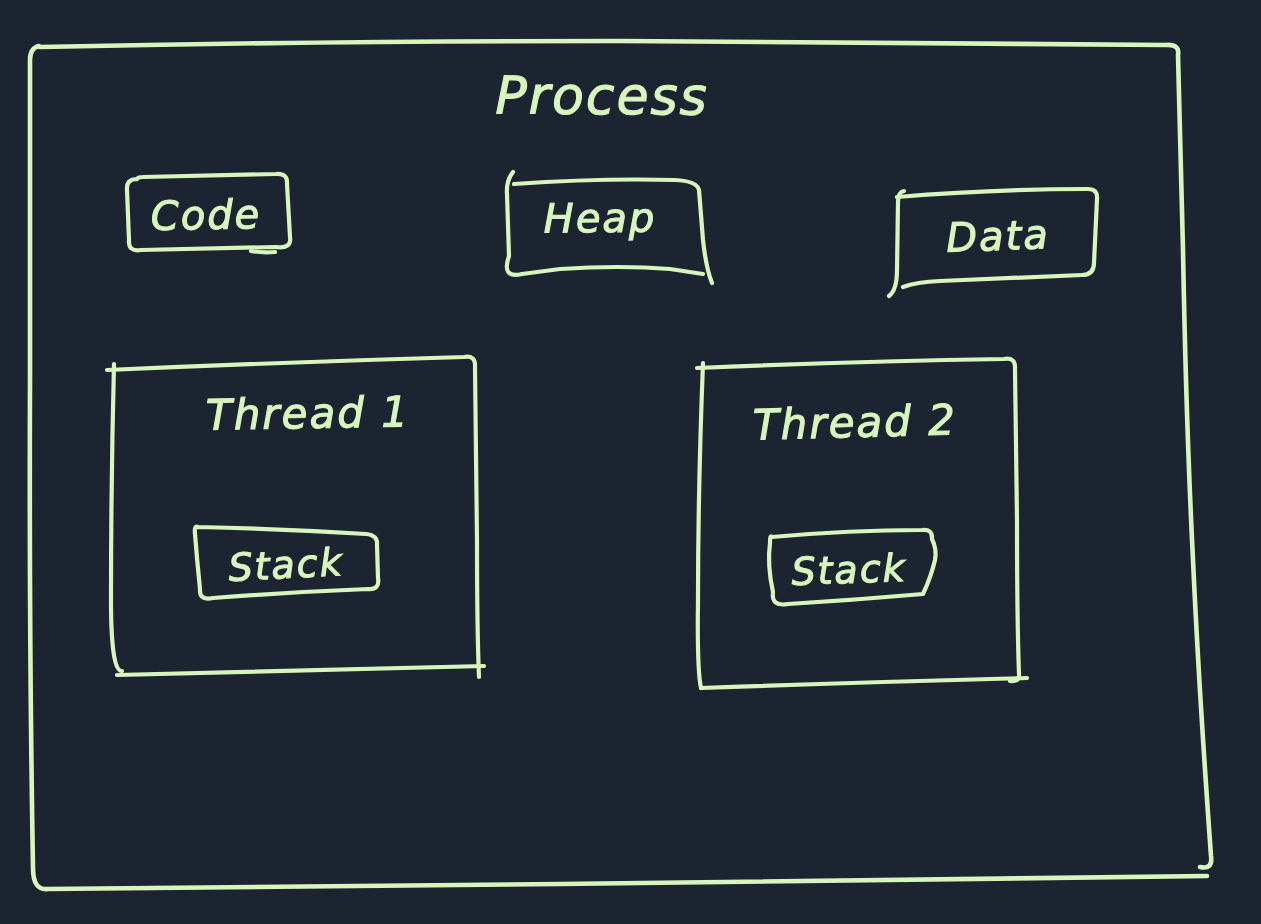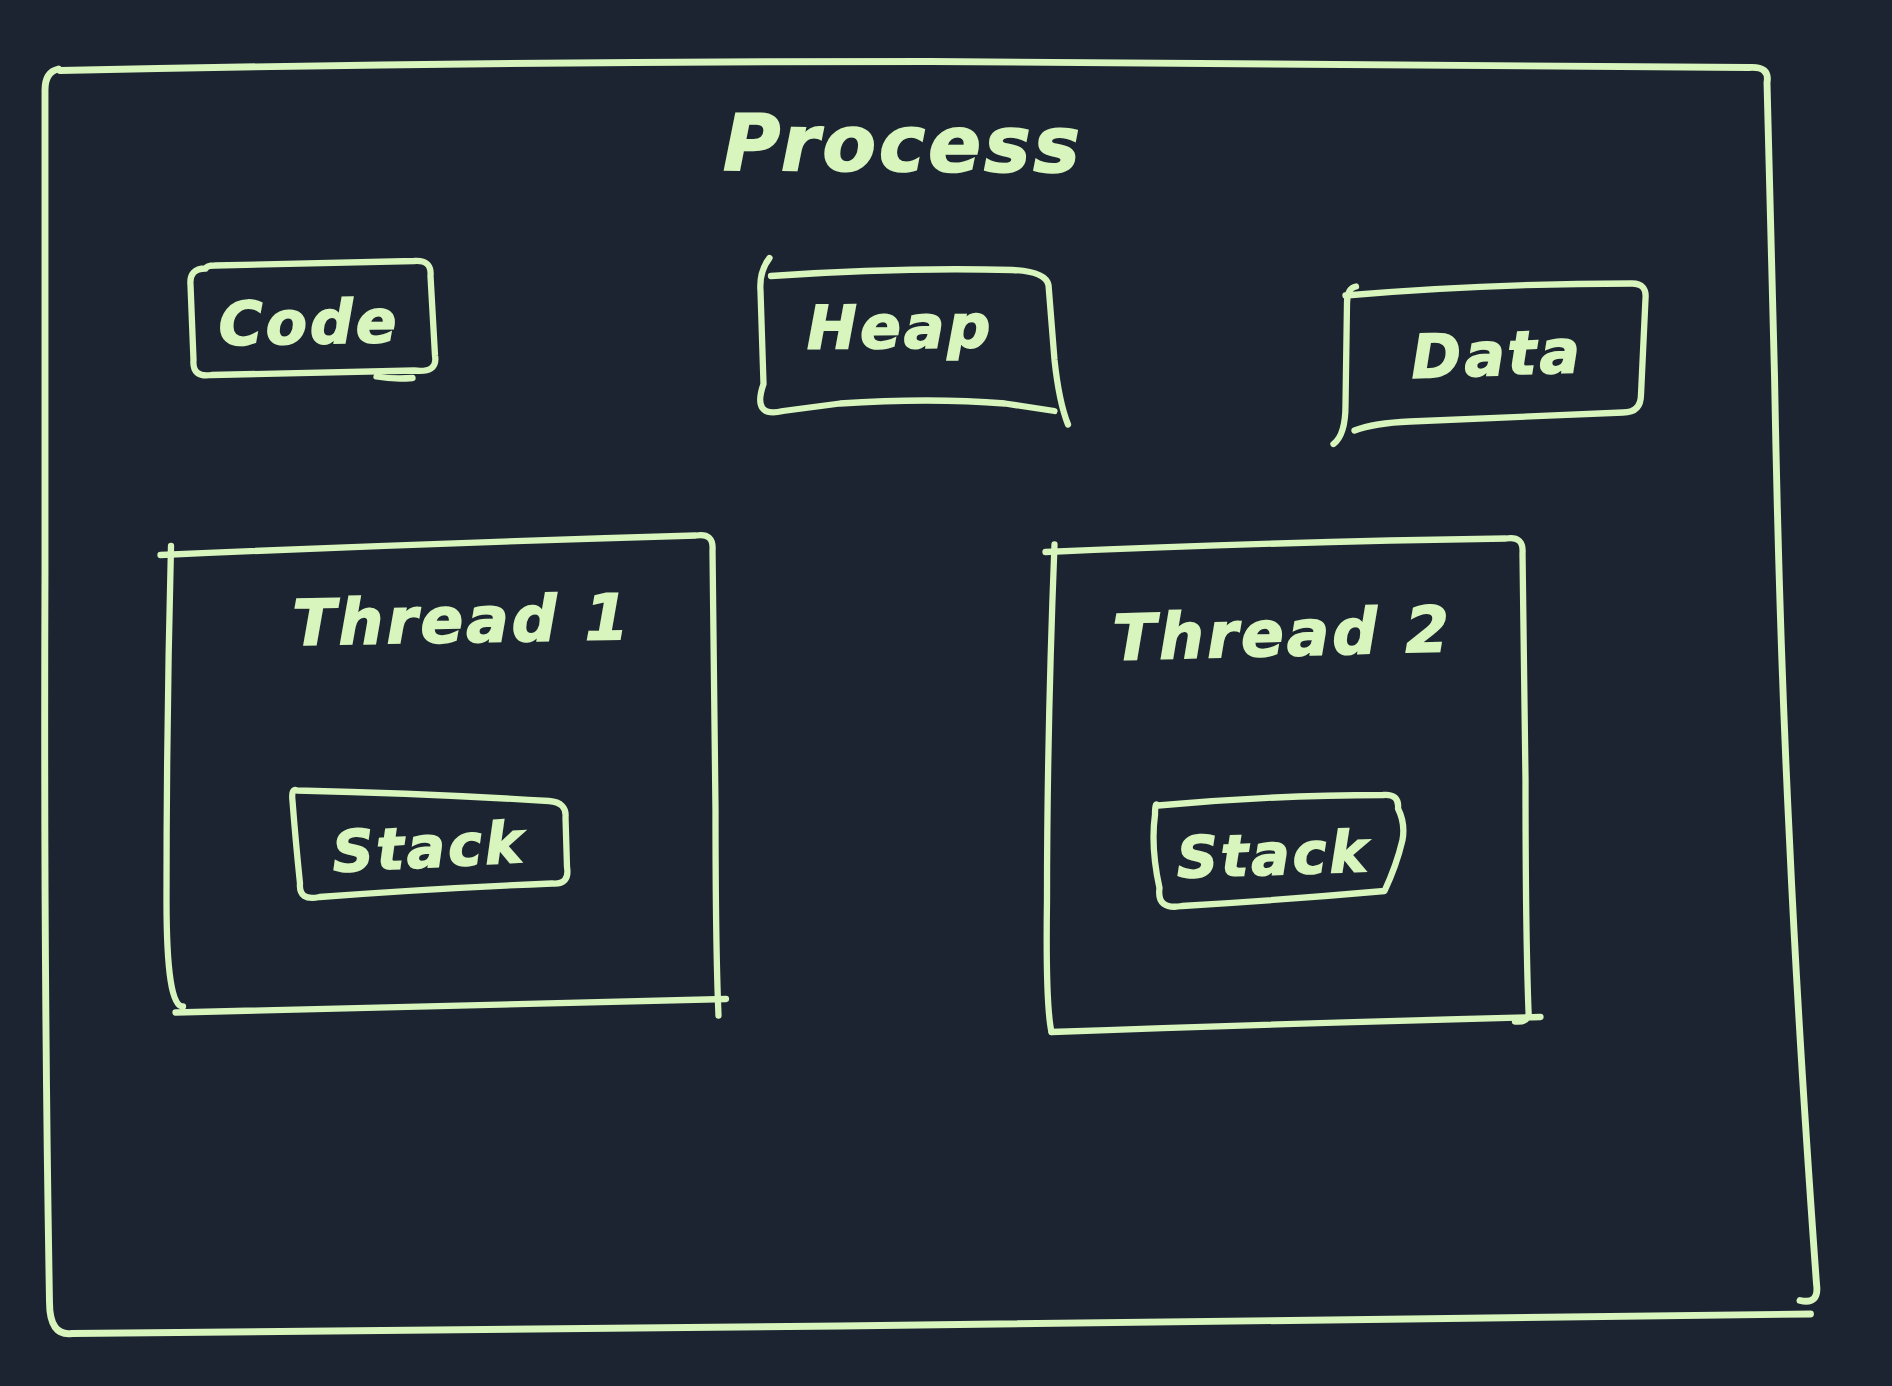--- a/index.html
+++ b/index.html
@@ -7,21 +7,20 @@
     padding: 0;
     background: #1d2431;
     width: 1261px;
     height: 924px;
     overflow: hidden;
   }
   .canvas-wrap {
     position: relative;
     width: 1207px;
     height: 924px;
-    font-weight: bold;
   }
   svg {
     display: block;
     font-family: "DejaVu Sans", sans-serif;
   }
   .sketch-stroke {
     fill: none;
     stroke-width: 4.2;
     stroke-linecap: round;
     stroke-linejoin: round;

